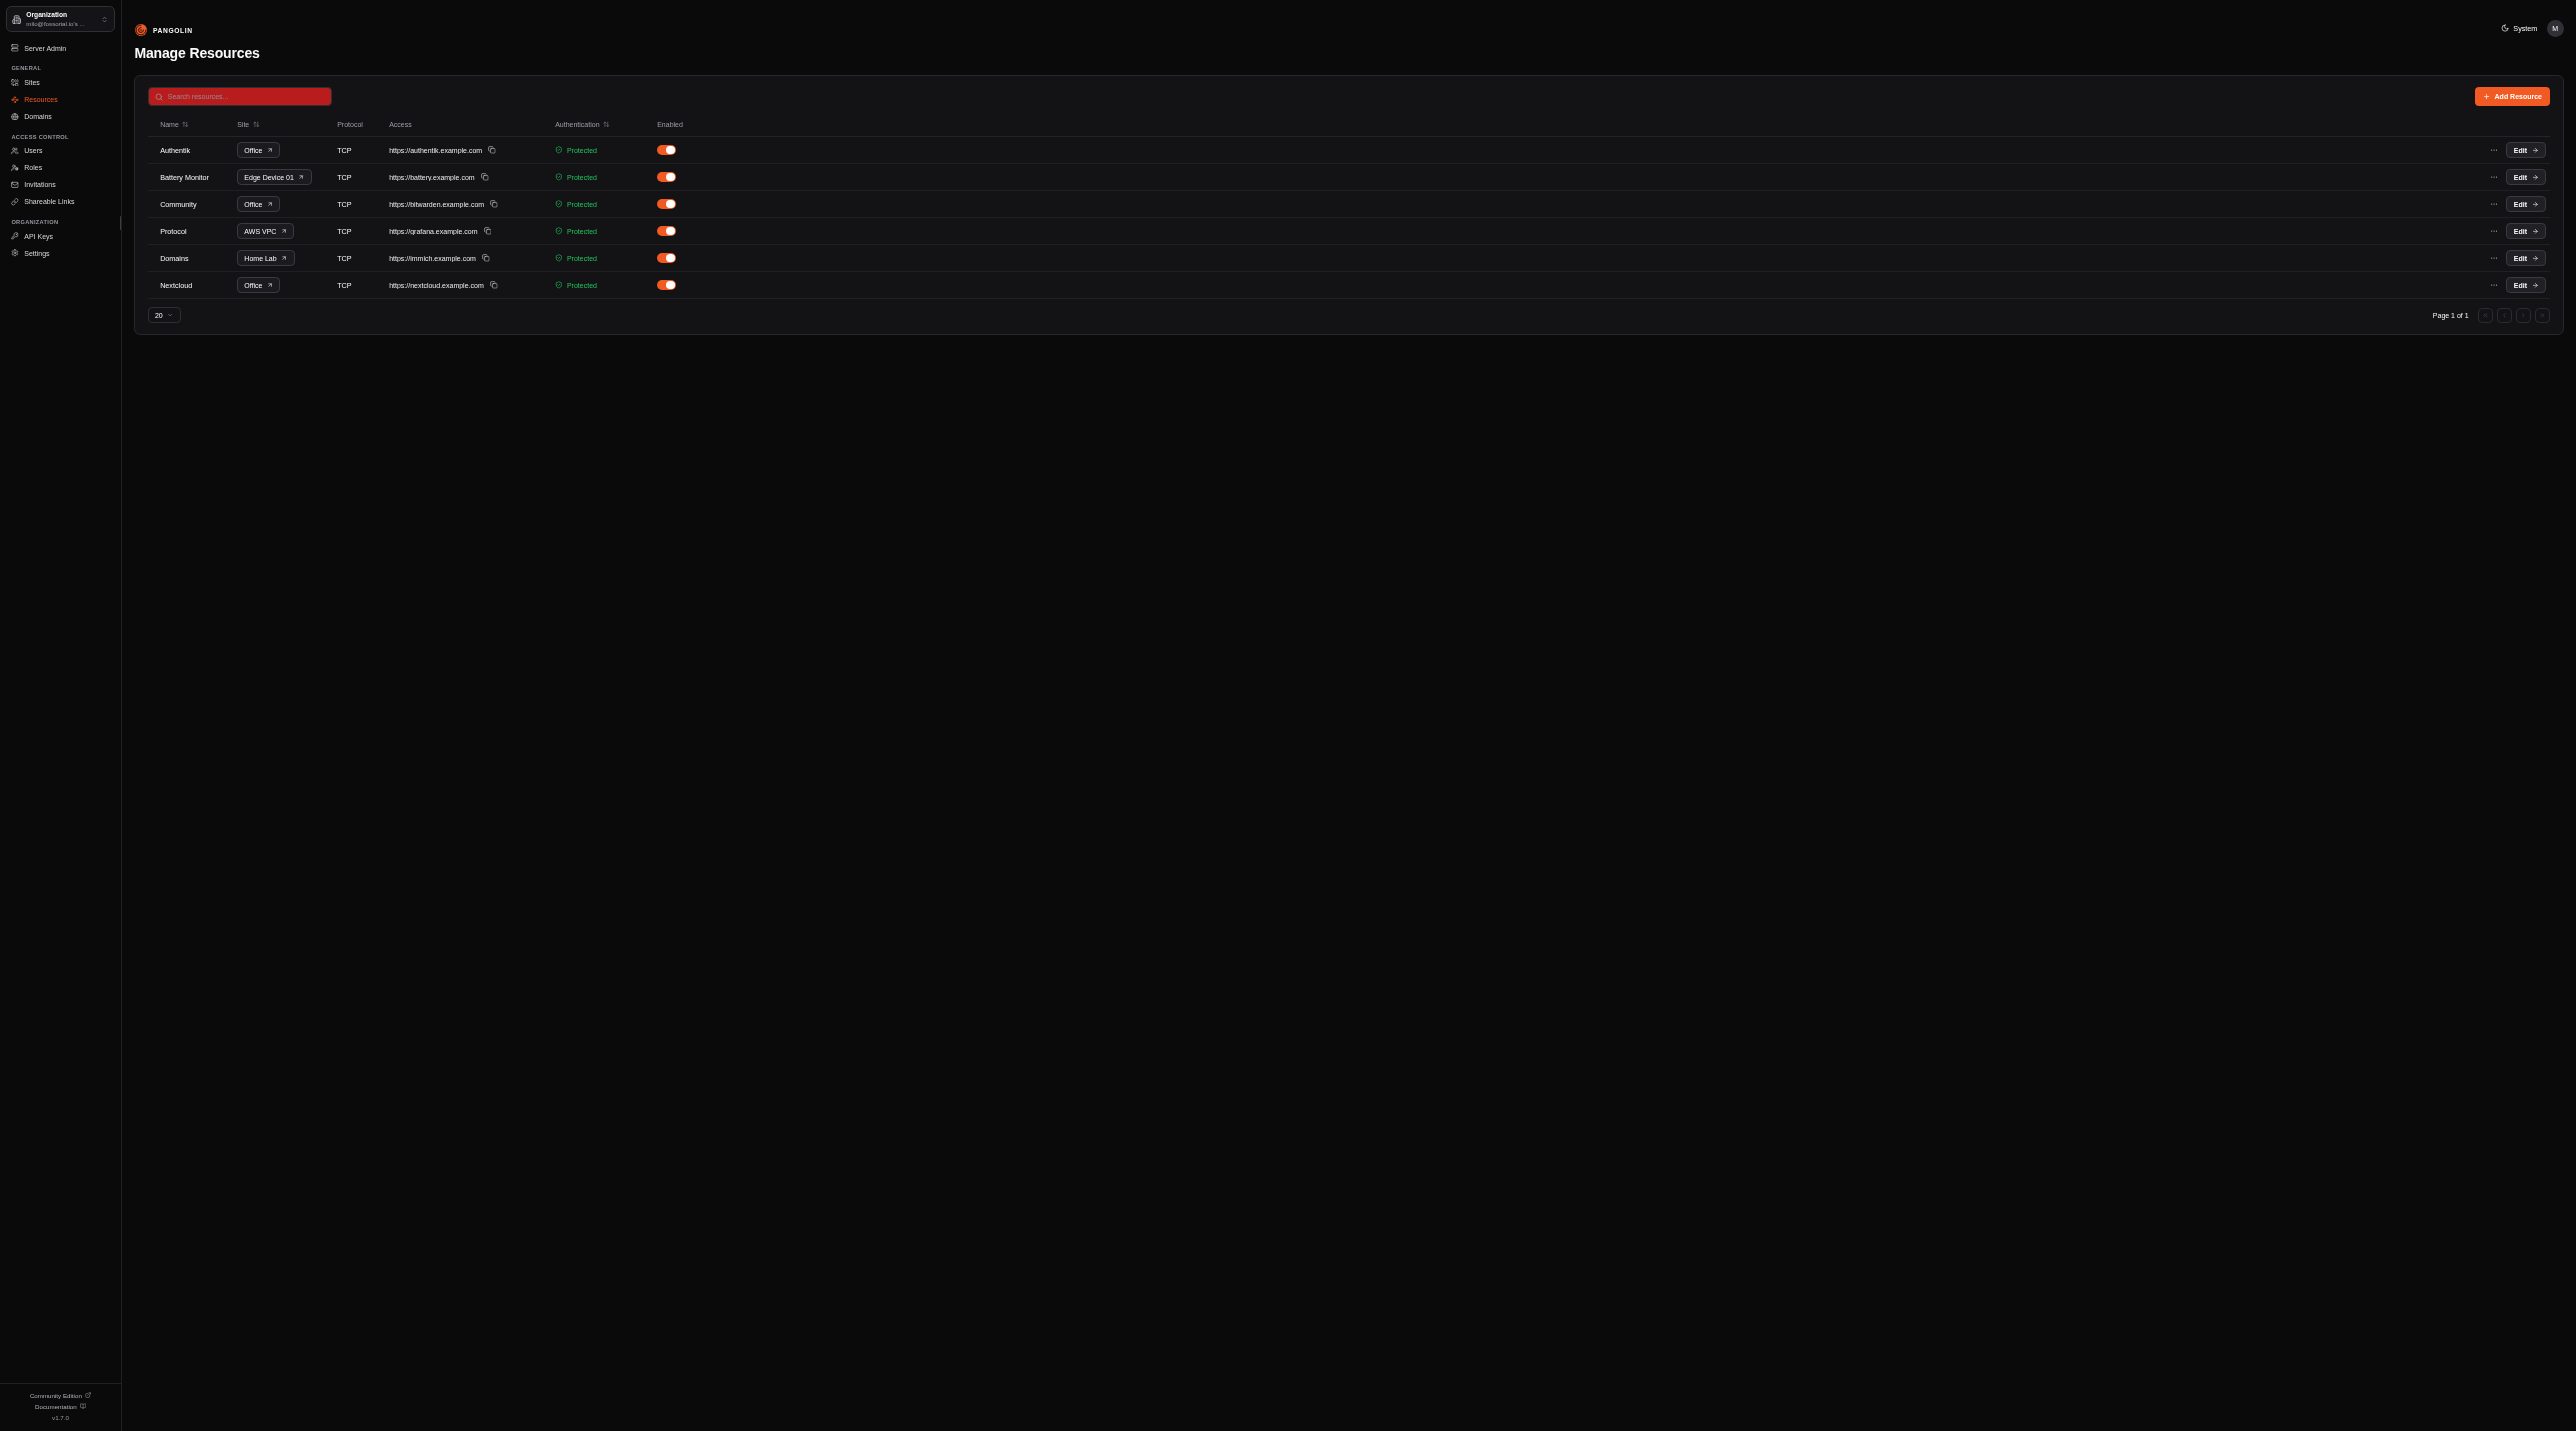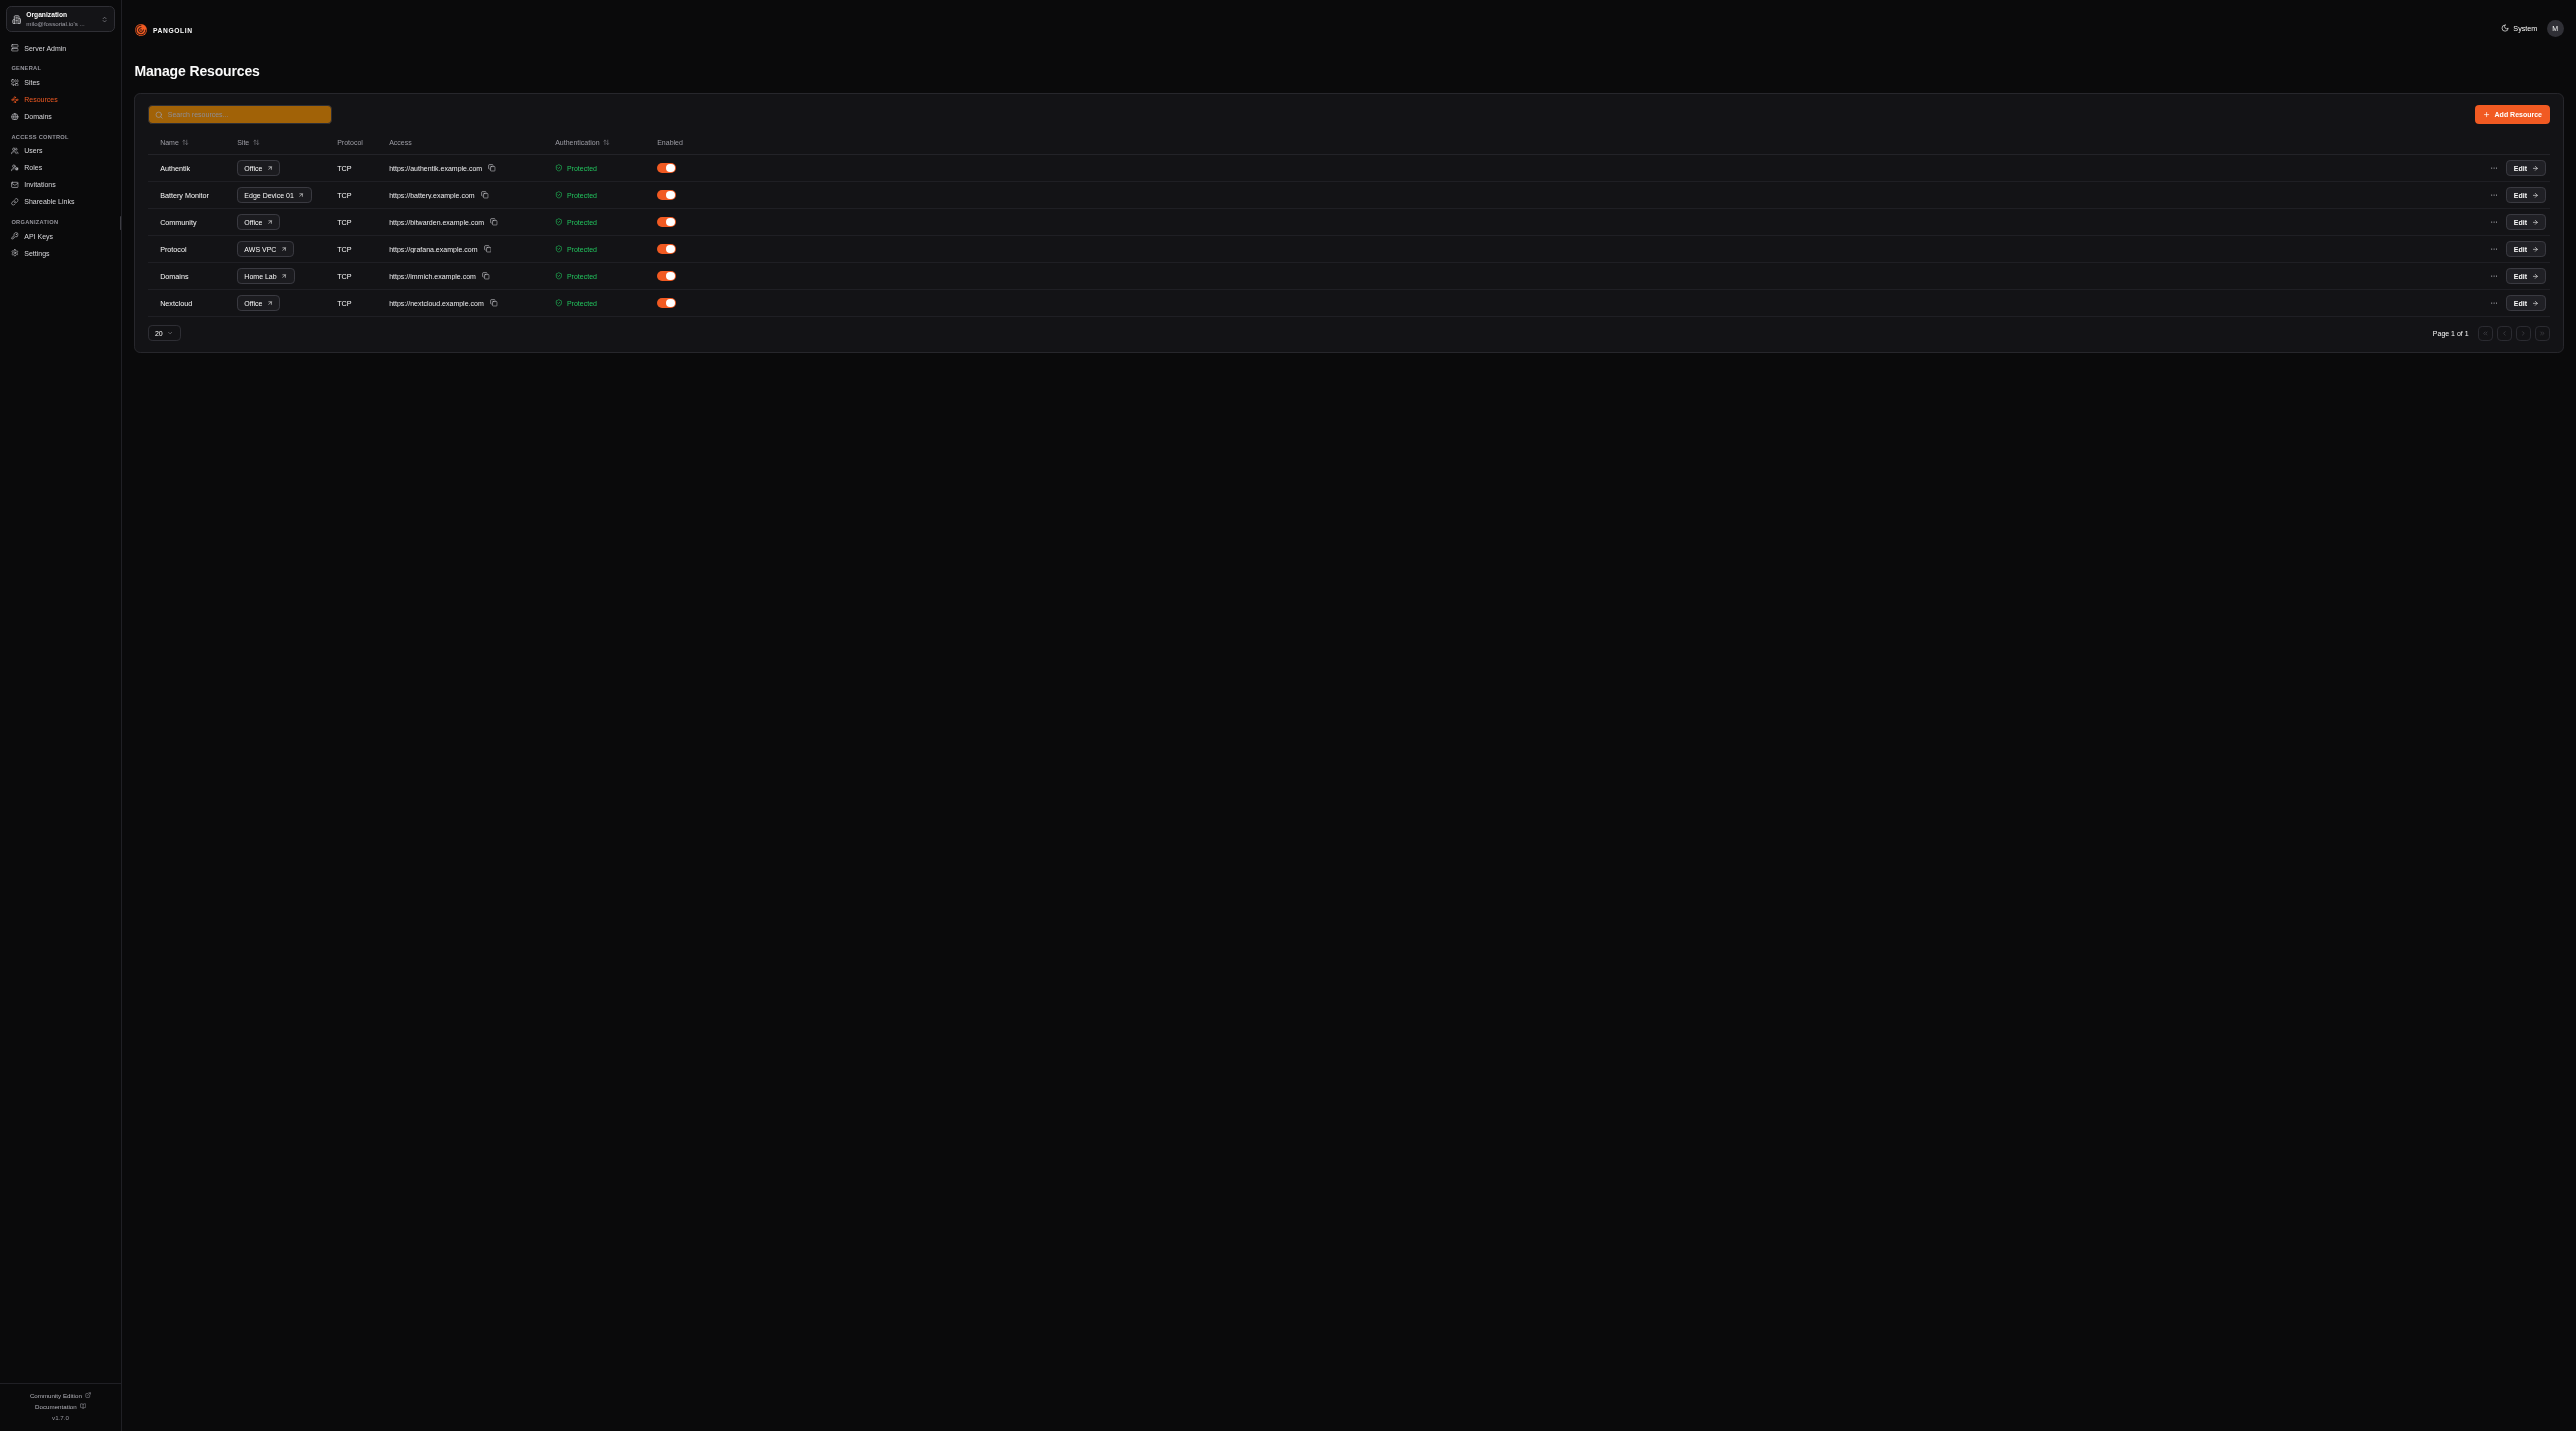--- a/index.html
+++ b/index.html
@@ -62,27 +62,27 @@
   
   main{flex:1; display:flex; flex-direction:column; min-width:0;}
   .topbar{height:37px; display:flex; align-items:flex-end; justify-content:space-between; padding:0 12.4px;}
   .brand{display:flex; align-items:center; gap:4.6px; cursor:pointer;}
   .brand-name{font-size:6.7px; font-weight:700; letter-spacing:.09em;}
   .top-right{display:flex; align-items:center; gap:9.3px;}
   .theme{display:flex; align-items:center; gap:4.1px; background:none; border:none; color:var(--text); font-size:7.2px; font-family:inherit; cursor:pointer;}
   .avatar{width:17px; height:17px; border-radius:50%; background:#303036; display:flex; align-items:center; justify-content:center; font-size:7px; font-weight:500; cursor:pointer;}
 
   .content{padding:2.1px 12.4px 16.5px;}
-  h1{font-size:14px; font-weight:800; letter-spacing:-.01em; margin-top:24px;}
+  h1{font-size:14px; font-weight:800; letter-spacing:-.01em; margin-top:6px;}
   .page-sub{color:var(--muted); font-size:7.7px; margin-top:3.6px;}
 
   .card{margin-top:14px; background:var(--card); border:0.5px solid var(--border); border-radius:6.2px; padding:11.3px 12.4px 10.3px;}
 
   .toolbar{display:flex; align-items:center; justify-content:space-between;}
-  .search{width:184px; height:18.5px; display:flex; align-items:center; gap:4.6px; padding:0 6.2px; border:0.5px solid #2e2e34; border-radius:4.1px; background:#a16207;}
+  .search{width:184px; height:18.5px; display:flex; align-items:center; gap:4.6px; padding:0 6.2px; border:0.5px solid #2e2e34; border-radius:4.1px; background:#b91c1c;}
   .search .ic{color:#9d9da5;}
   .search input{flex:1; background:none; border:none; outline:none; color:var(--text); font-size:7px; font-family:inherit;}
   .search input::placeholder{color:#8e8e96;}
   .add-btn{
     height:18.5px; display:flex; align-items:center; gap:4.1px; padding:0 8.2px;
     background:var(--accent); color:#fff; border:none; border-radius:4.1px;
     font-size:7px; font-weight:600; font-family:inherit; cursor:pointer;
   }
 
   .thead,.trow{

